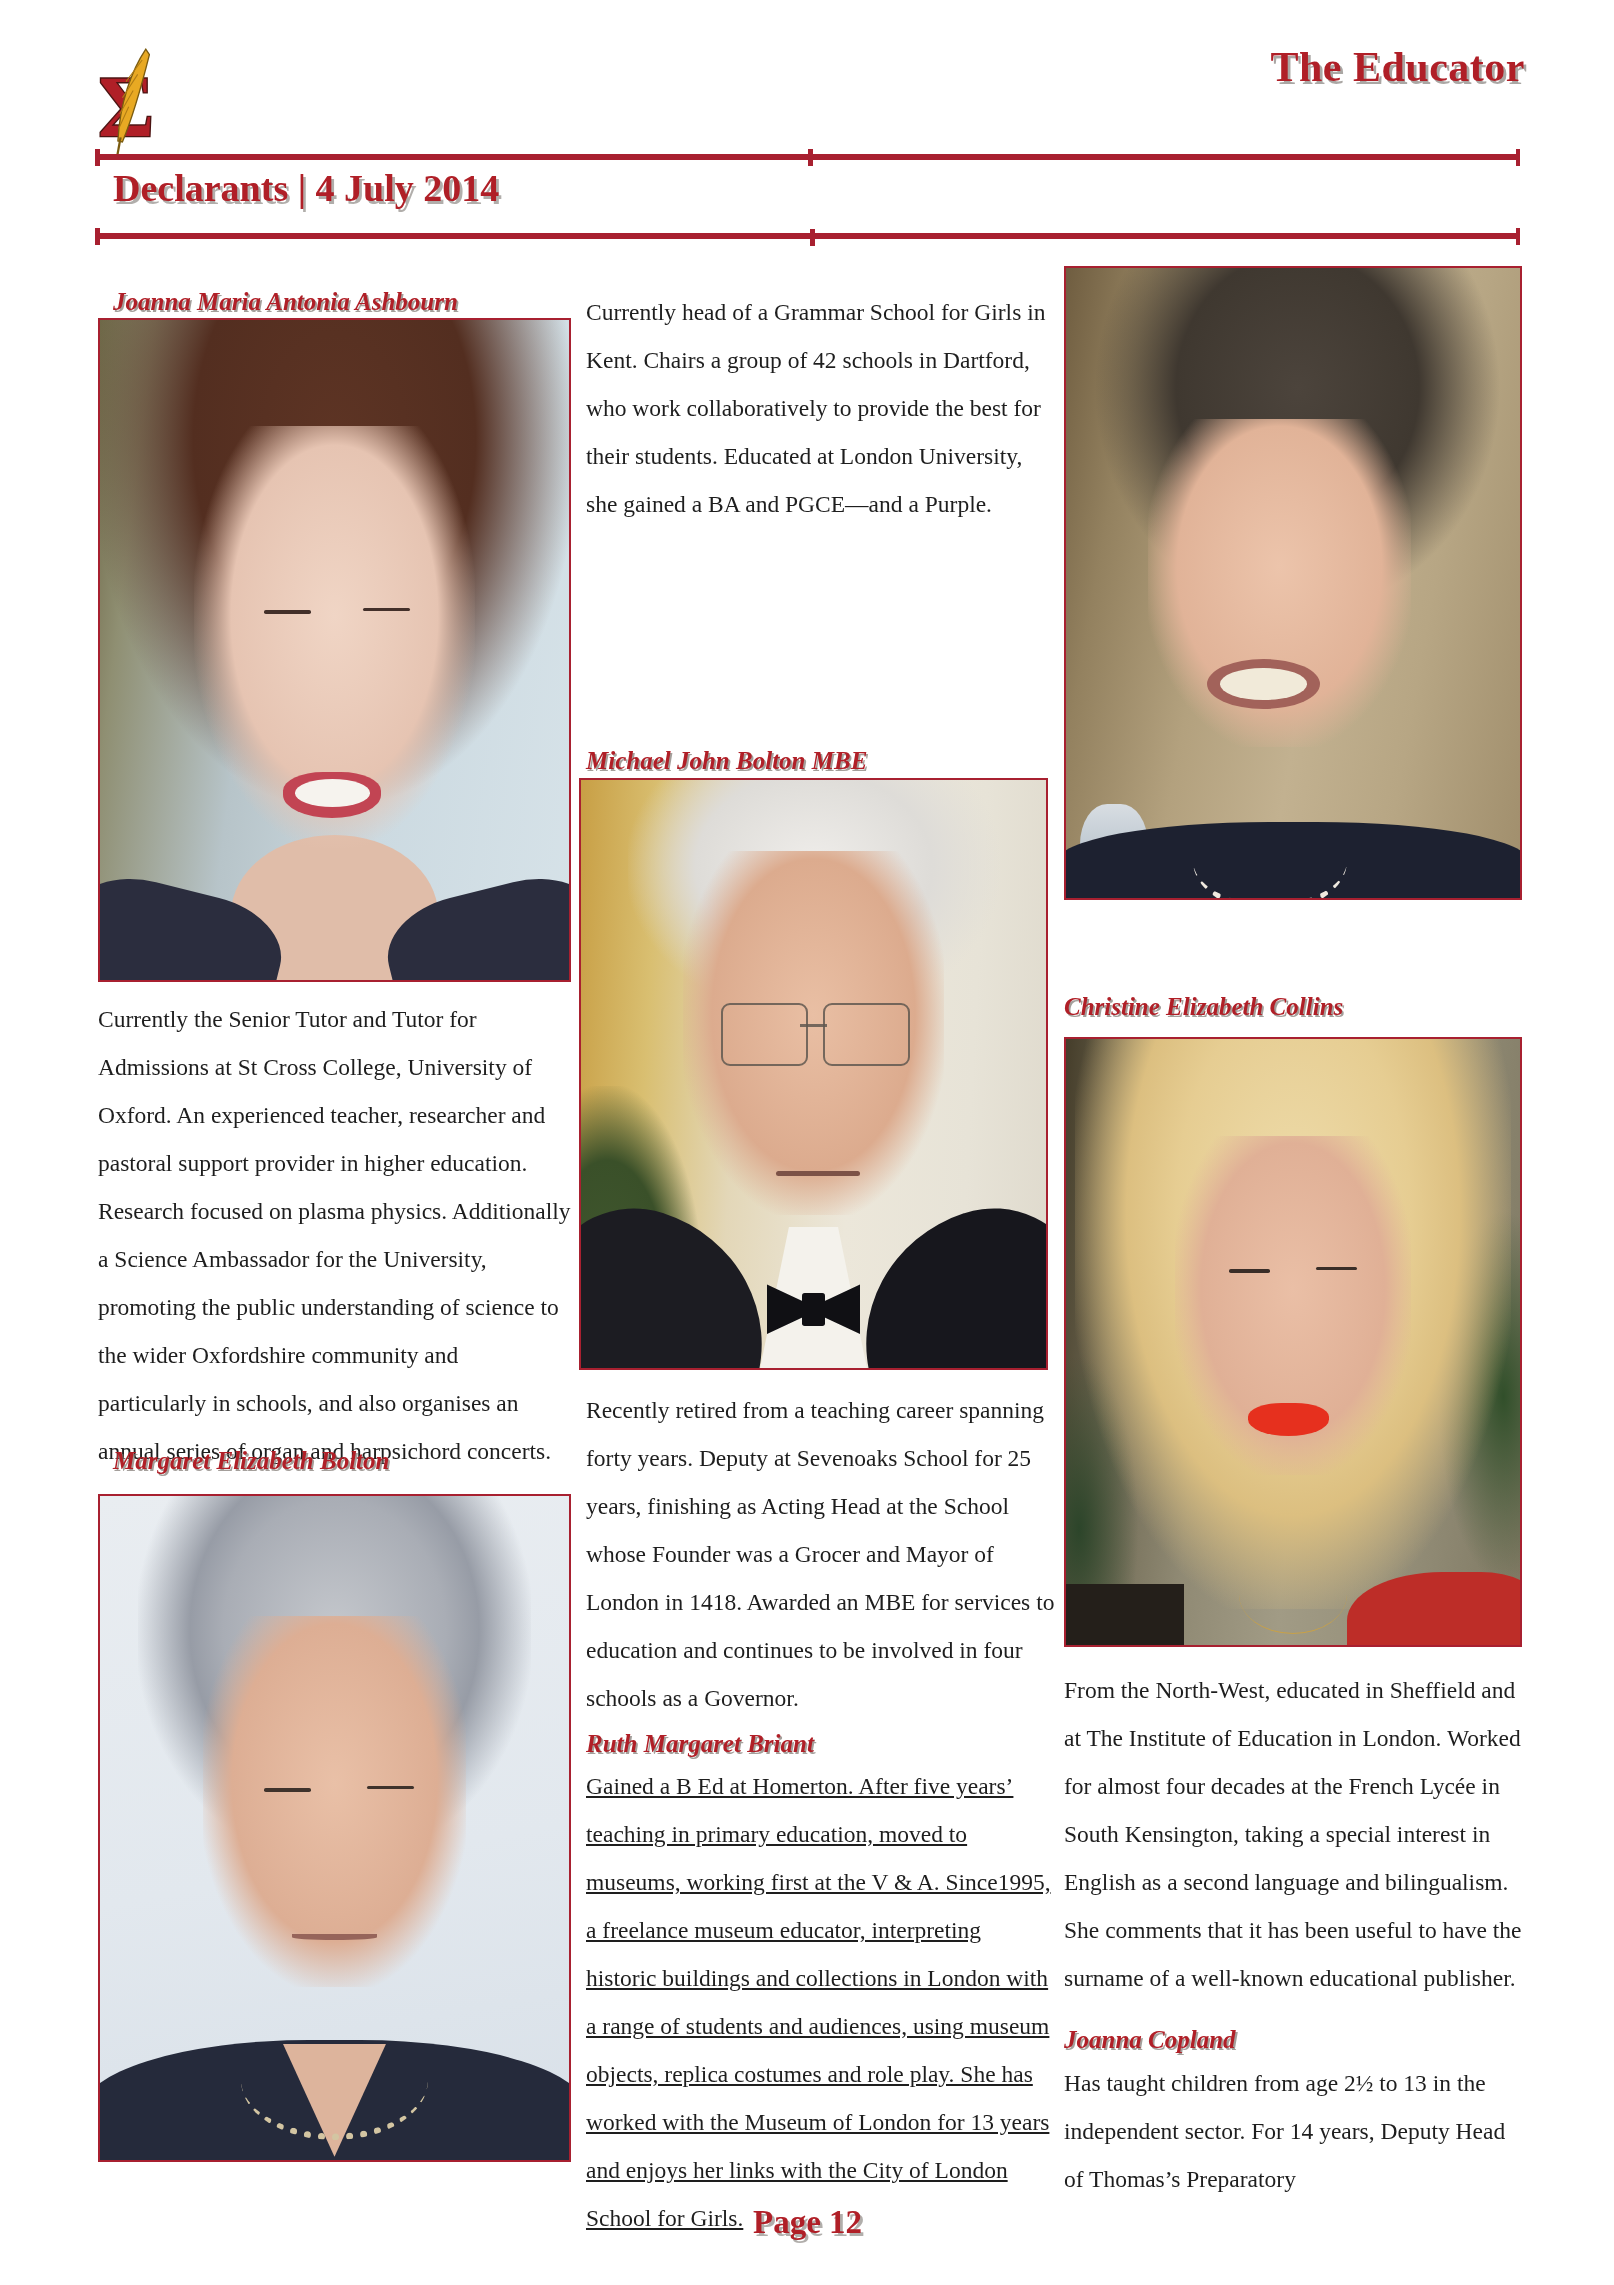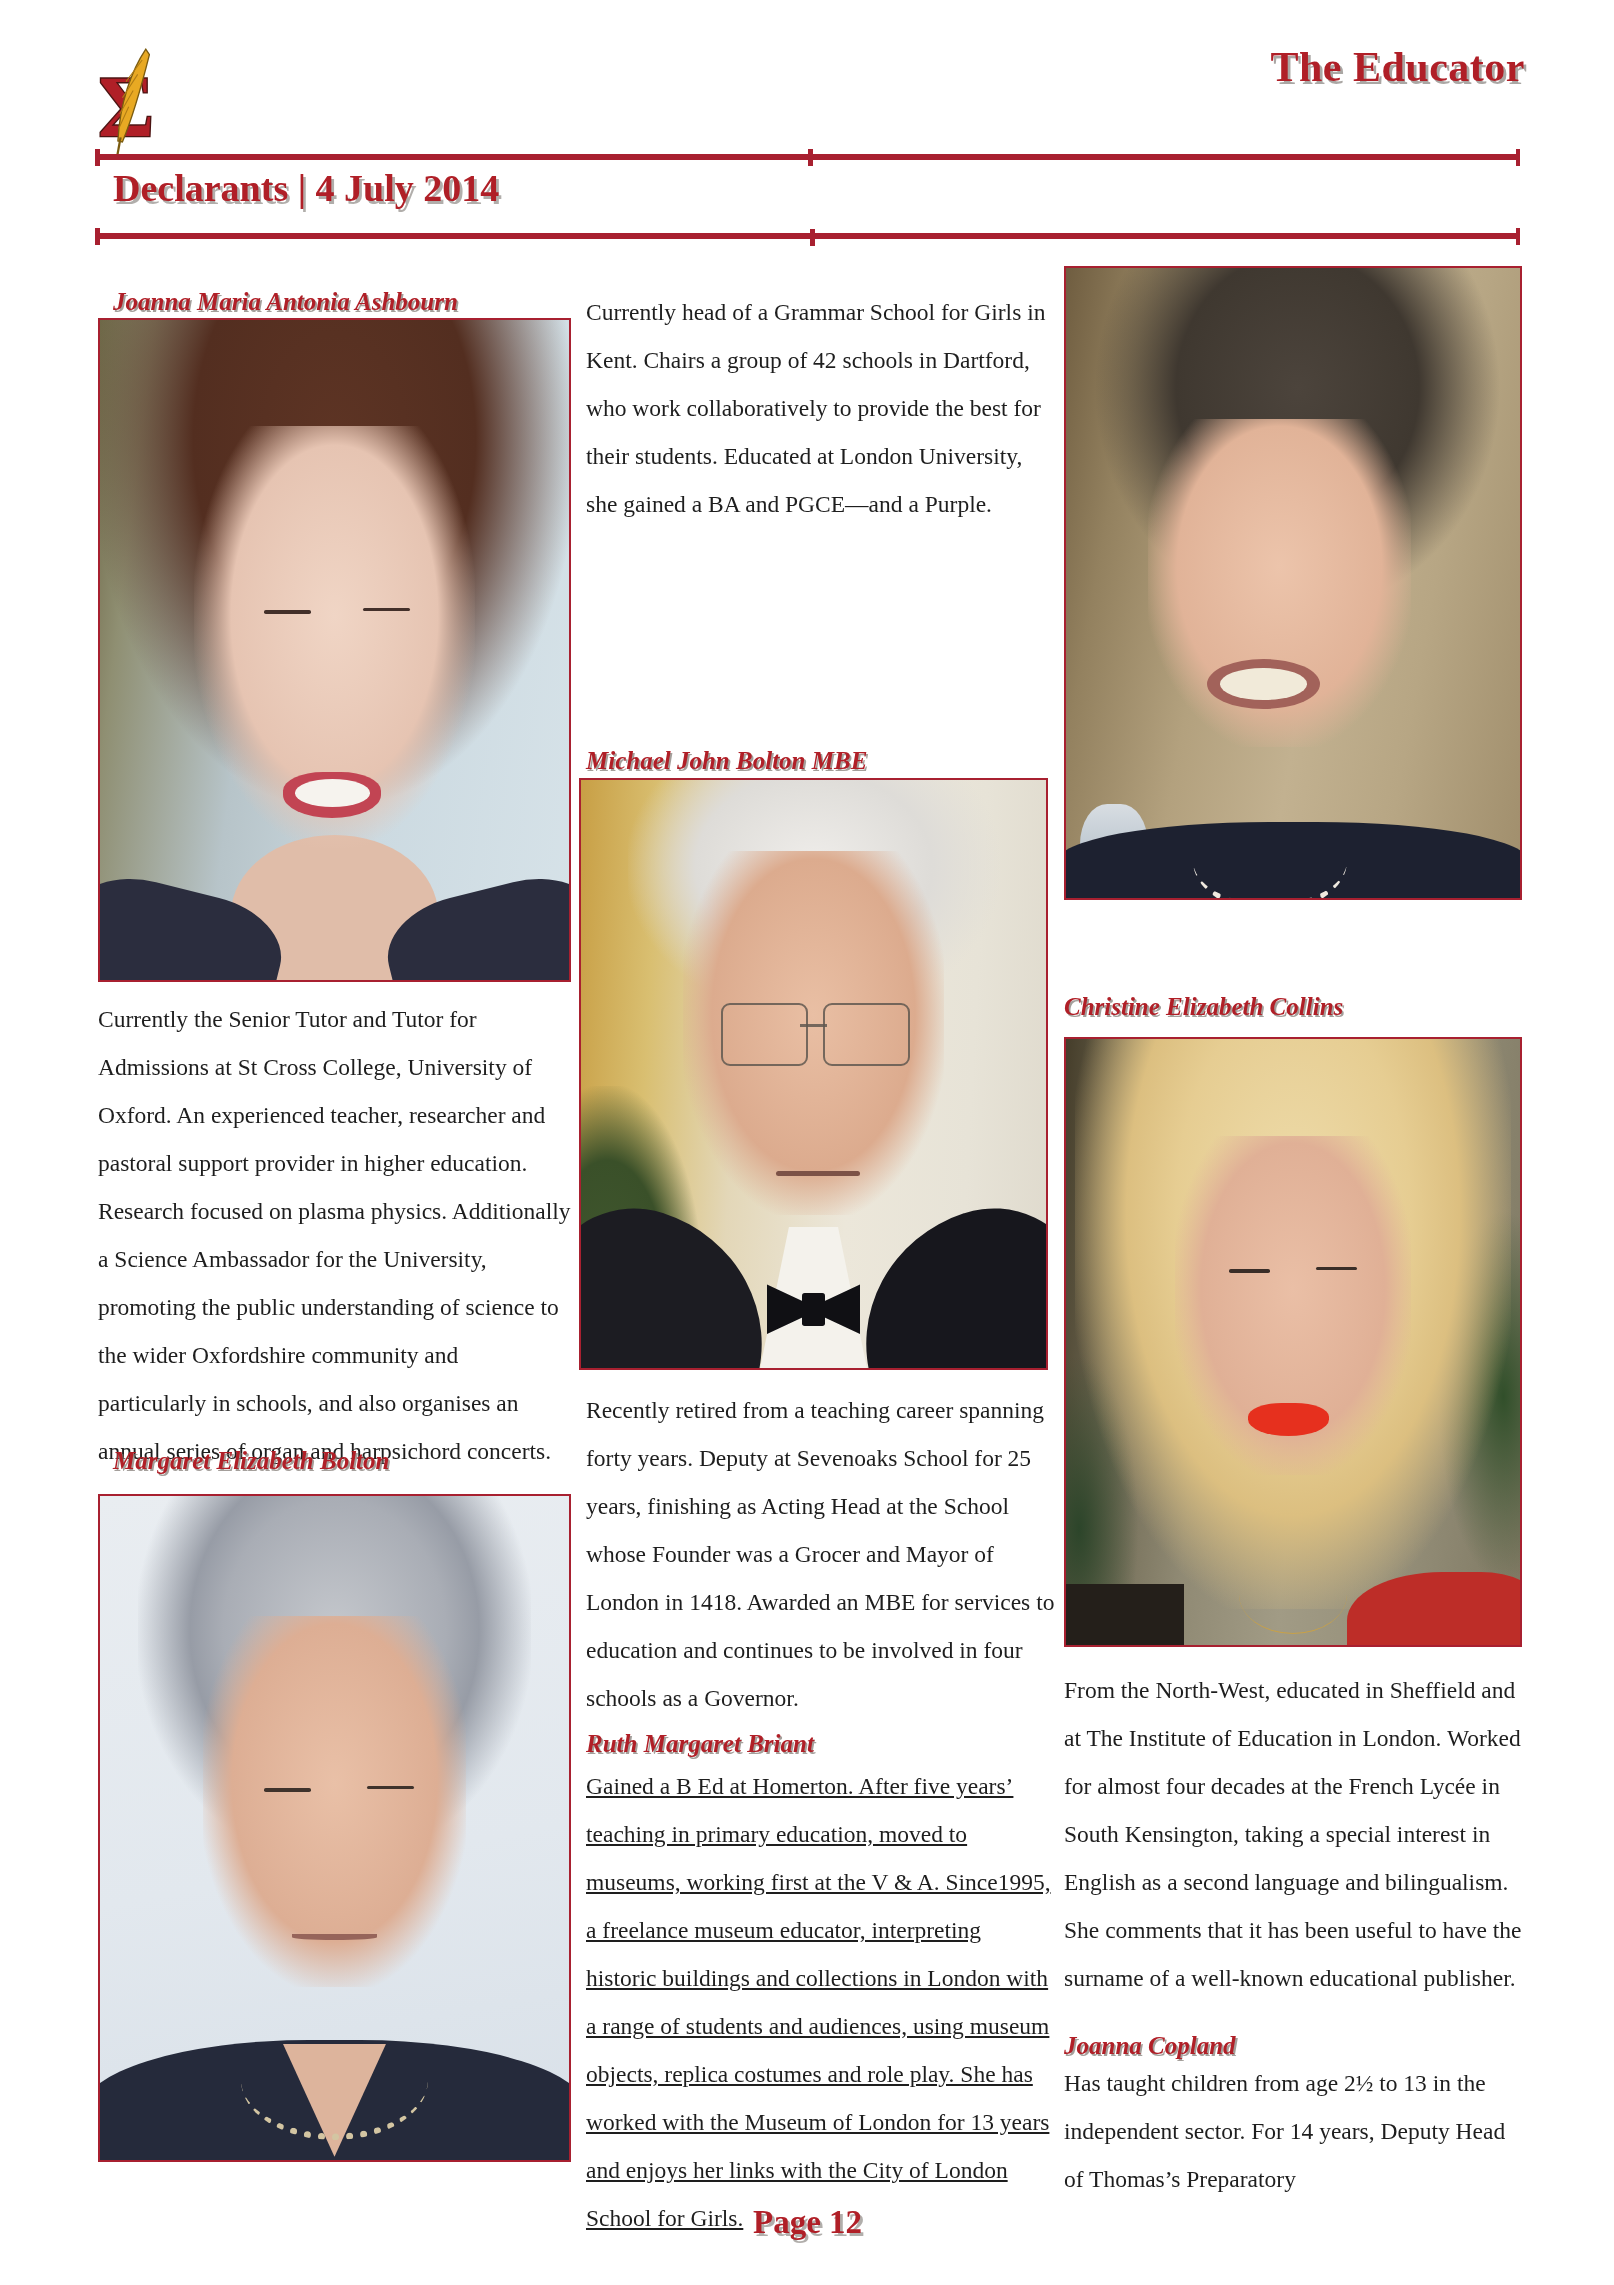--- a/index.html
+++ b/index.html
@@ -214,21 +214,21 @@
     <div class="ph p4-eyeL"></div>
     <div class="ph p4-eyeR"></div>
     <div class="ph p4-lips"></div>
     <div class="ph p4-chain"></div>
   </div>
 
   <div class="bio" style="left:1064px;top:1666px;width:461px;">
     <p>From the North-West, educated in Sheffield and at The Institute of Education in London. Worked for almost four decades at the French Lycée in South Kensington, taking a special interest in English as a second language and bilingualism. She comments that it has been useful to have the surname of a well-known educational publisher.</p>
   </div>
 
-  <div class="dname" style="left:1064px;top:2026px;margin-top:6px;">Joanna Copland</div>
+  <div class="dname" style="left:1064px;top:2026px;">Joanna Copland</div>
 
   <div class="bio" style="left:1064px;top:2059px;width:461px;">
     <p>Has taught children from age 2½ to 13 in the independent sector. For 14 years, Deputy Head of Thomas’s Preparatory</p>
   </div>
 
   <div class="footer">Page 12</div>
 
 </div>
 
 

